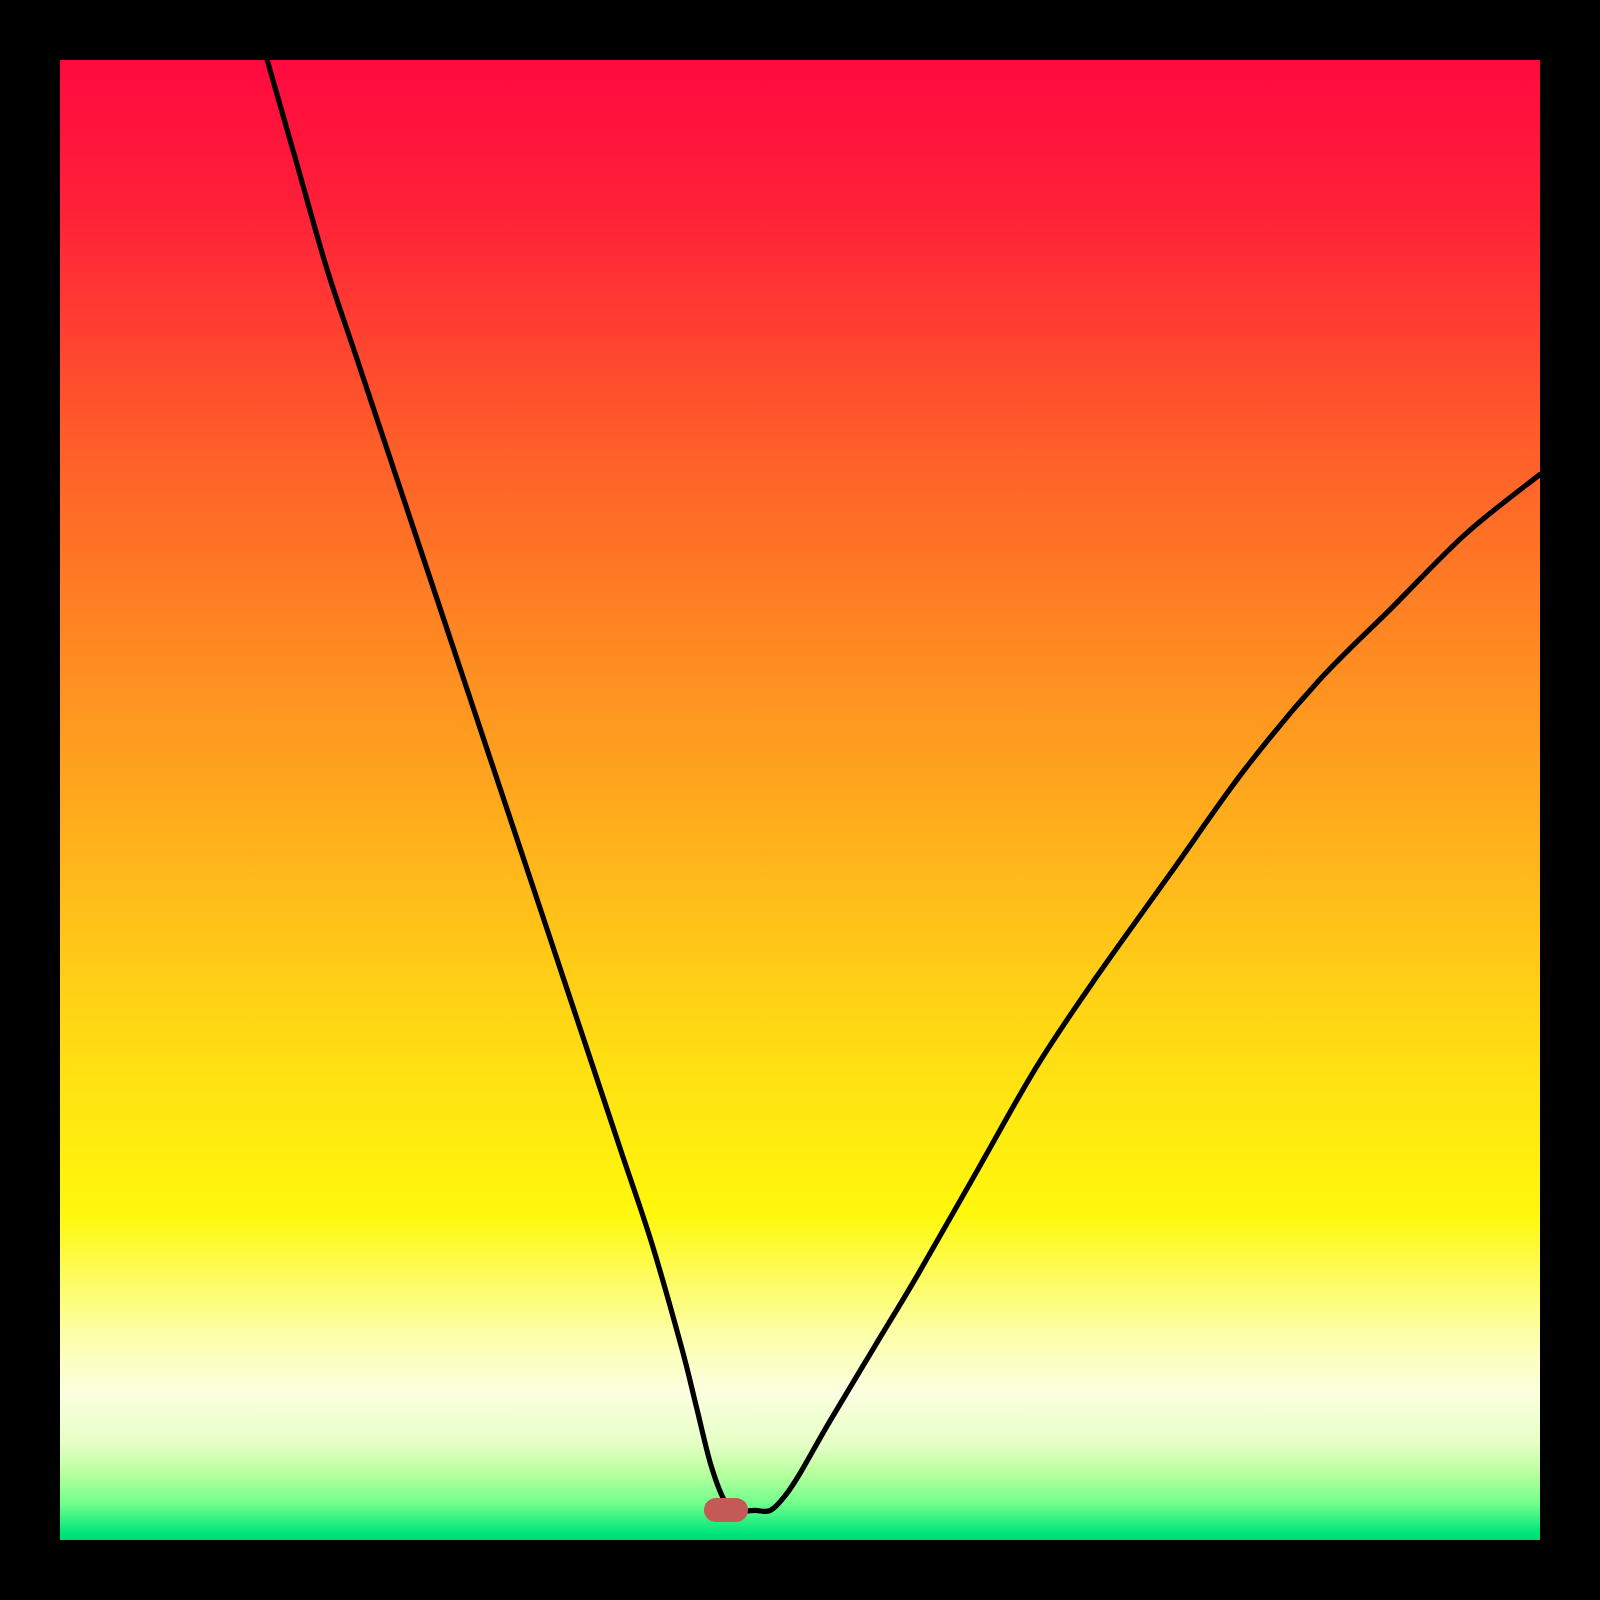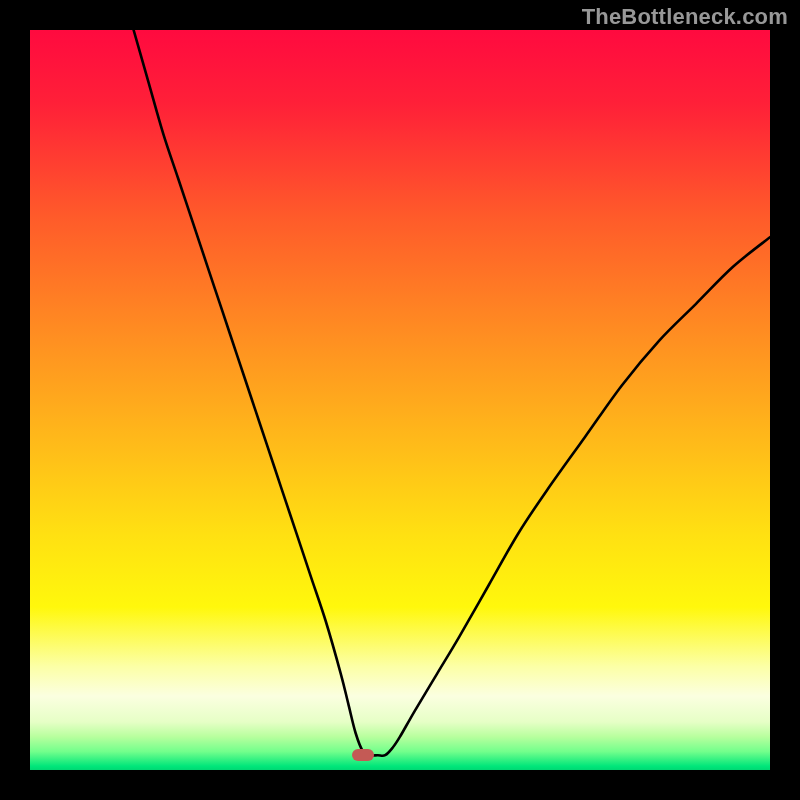--- a/index.html
+++ b/index.html
@@ -57,21 +57,20 @@
     font-weight: 600;
     color: #989898;
     letter-spacing: 0.2px;
   }
 </style>
 </head>
 <body>
 
 <div class="frame">
 
-  <div class="watermark">TheBottleneck.com</div>
 
   <div class="plot">
 
     <svg class="gradient" viewBox="0 0 740 740" preserveAspectRatio="none">
       <defs>
         <linearGradient id="bg-grad" x1="0" y1="0" x2="0" y2="1">
             <stop offset="0%" stop-color="#ff0a3f"></stop>
             <stop offset="10%" stop-color="#ff2038"></stop>
             <stop offset="25%" stop-color="#ff5a2a"></stop>
             <stop offset="40%" stop-color="#ff8a22"></stop>

